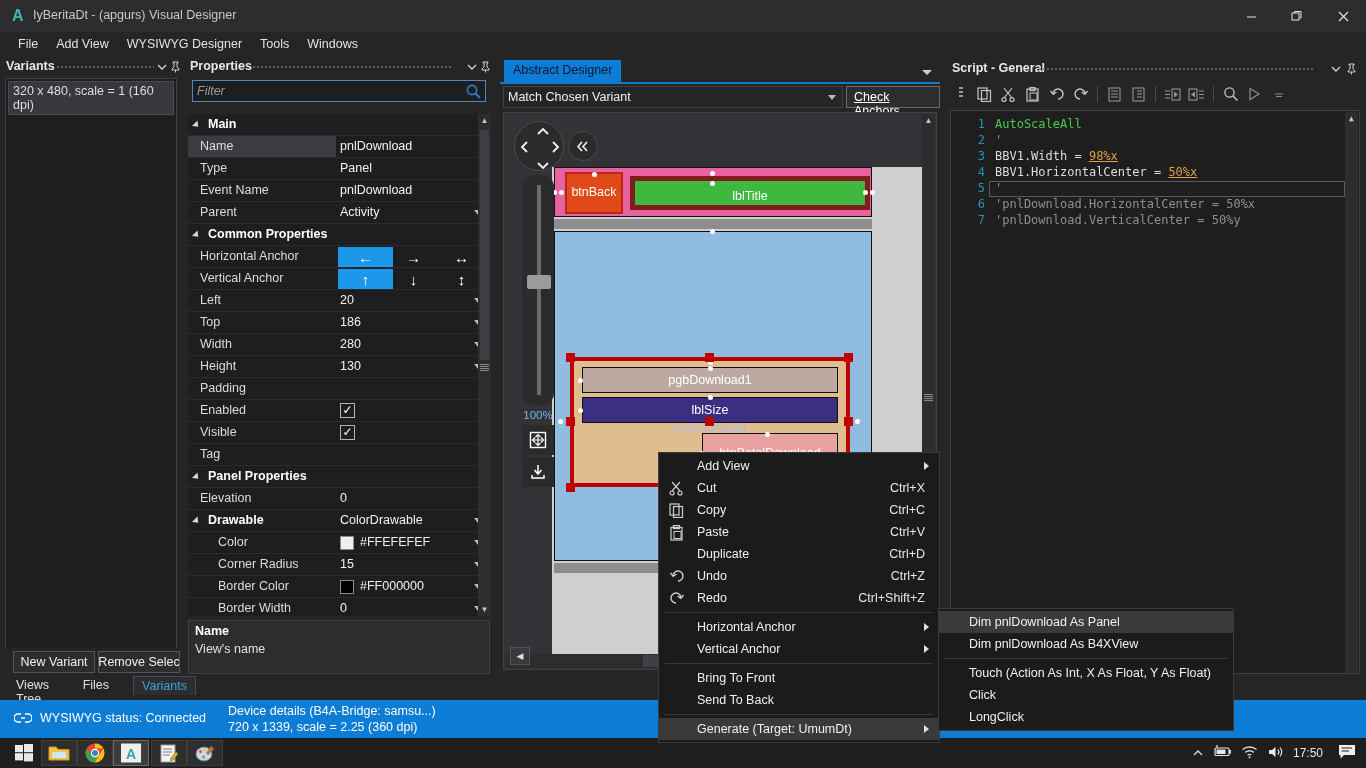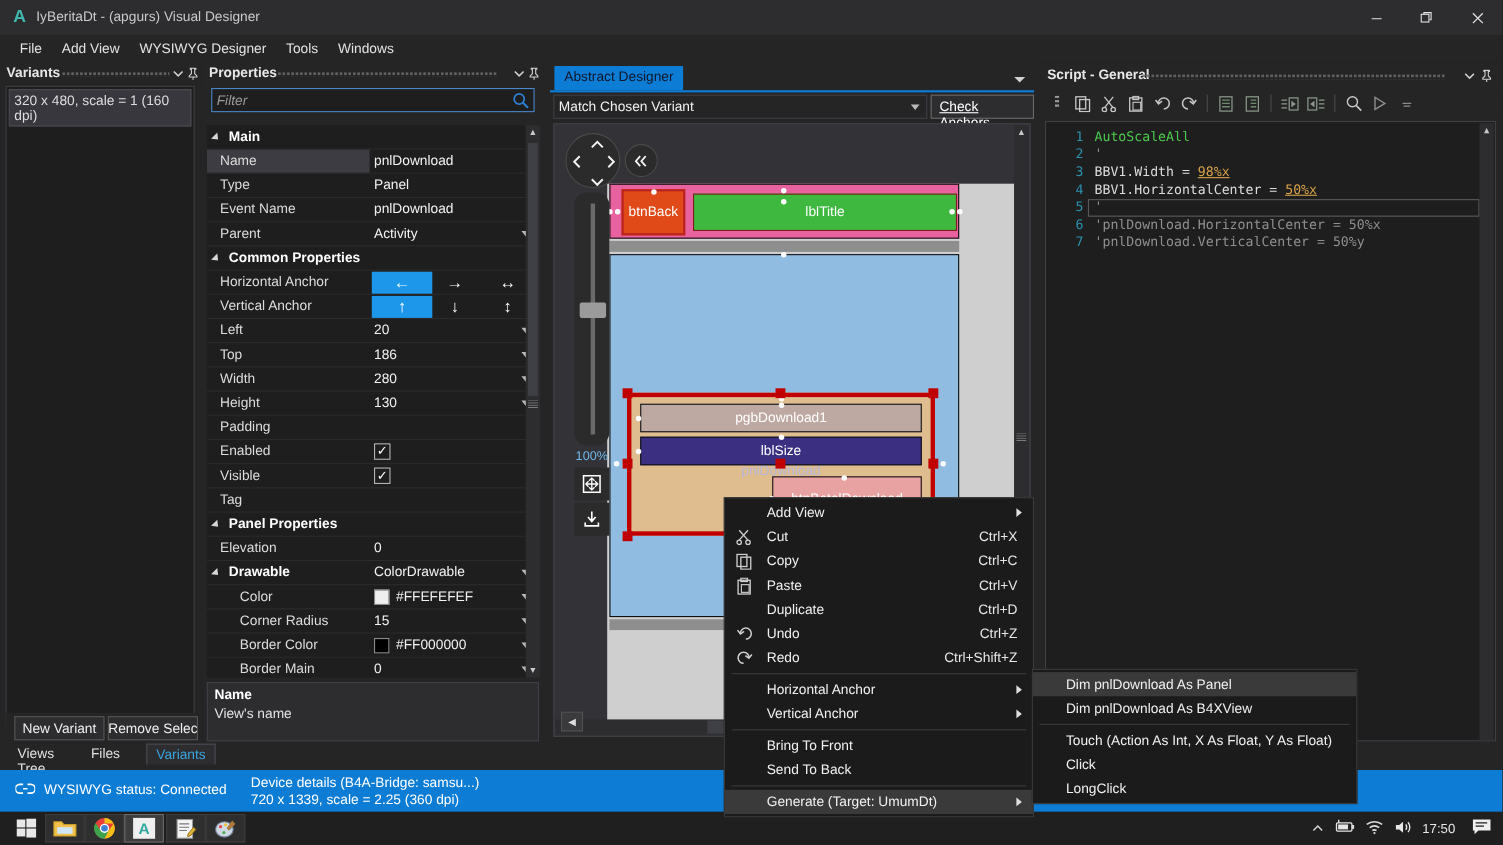--- a/index.html
+++ b/index.html
@@ -105,21 +105,21 @@
   .zoomthumb{position:absolute;left:5px;top:100px;width:24px;height:14px;background:#9b9b9b;border-radius:2px;}
   .zoomlabel{position:absolute;left:12px;top:296px;width:44px;text-align:center;color:#6fb7e8;font-size:11.5px;}
   .zbtn{position:absolute;left:18px;width:32px;height:30px;background:#2b2b2b;color:#fff;display:flex;align-items:center;justify-content:center;}
   .zbtn.b1{top:312px;} .zbtn.b2{top:344px;}
 
   .phone{position:absolute;left:48px;top:54px;width:370px;height:500px;background:#cfcfcf;}
   .pnlHeader{position:absolute;left:2px;top:0px;width:318px;height:50px;background:#e8629f;border:1px solid #111;}
   .pnlHeader .ptxt{position:absolute;left:0;right:0;top:18px;text-align:center;font-size:12.5px;color:#88d37f;}
   .btnBack{position:absolute;left:10px;top:4px;width:58px;height:42px;background:#e04a18;border:2px solid #b22;}
   .btnBack .t{position:absolute;left:-4px;right:-4px;top:11px;text-align:center;color:#fff;font-size:12.5px;}
-  .lblTitle{position:absolute;left:75px;top:8px;width:240px;height:34px;background:#3fb83f;border:1px solid #7f1d1d;}
+  .lblTitle{position:absolute;left:75px;top:8px;width:240px;height:34px;background:#3fb83f;border:5px solid #7f1d1d;}
   .lblTitle .t{position:absolute;left:0;right:0;top:8px;text-align:center;color:#fff;font-size:12.5px;}
   .sep{position:absolute;left:2px;top:52px;width:318px;height:10px;background:#8e8e8e;}
   .body{position:absolute;left:2px;top:64px;width:318px;height:330px;background:#8fbce0;border:1px solid #111;}
   .grayarea{position:absolute;left:2px;top:406px;width:318px;height:92px;background:#cfcfcf;}
   .graybar{position:absolute;left:2px;top:396px;width:318px;height:10px;background:#8e8e8e;}
 
   .pnlDownload{position:absolute;left:18px;top:190px;width:280px;height:130px;background:#dfbd8e;border:4px solid #c00000;}
   .pnlDownload .ptxt{position:absolute;left:0;right:0;top:60px;text-align:center;font-size:12.5px;color:#b8b8d8;}
   .pgb{position:absolute;left:8px;top:6px;width:256px;height:26px;background:#bda9a2;border:1px solid #111;}
   .pgb .t{position:absolute;left:0;right:0;top:5px;text-align:center;color:#fff;font-size:12.5px;}
@@ -414,21 +414,21 @@
       <div class="row">
         <div class="cell-l">
           <div class="lbl ind">Border Color</div>
         </div>
         <div class="swatch" style="background: rgb(0, 0, 0);"></div>
         <div class="val sw">#FF000000</div>
         <div class="caret"></div>
       </div>
       <div class="row">
         <div class="cell-l">
-          <div class="lbl ind">Border Main</div>
+          <div class="lbl ind">Border Width</div>
         </div>
         <div class="val">0</div>
         <div class="caret"></div>
       </div>
     </div>
 
   <div class="gridscroll">
     <div class="gs-up arrbtn">▲</div>
     <div class="gs-thumb"></div>
     <div class="gs-grip" style="top:250px;"></div>

